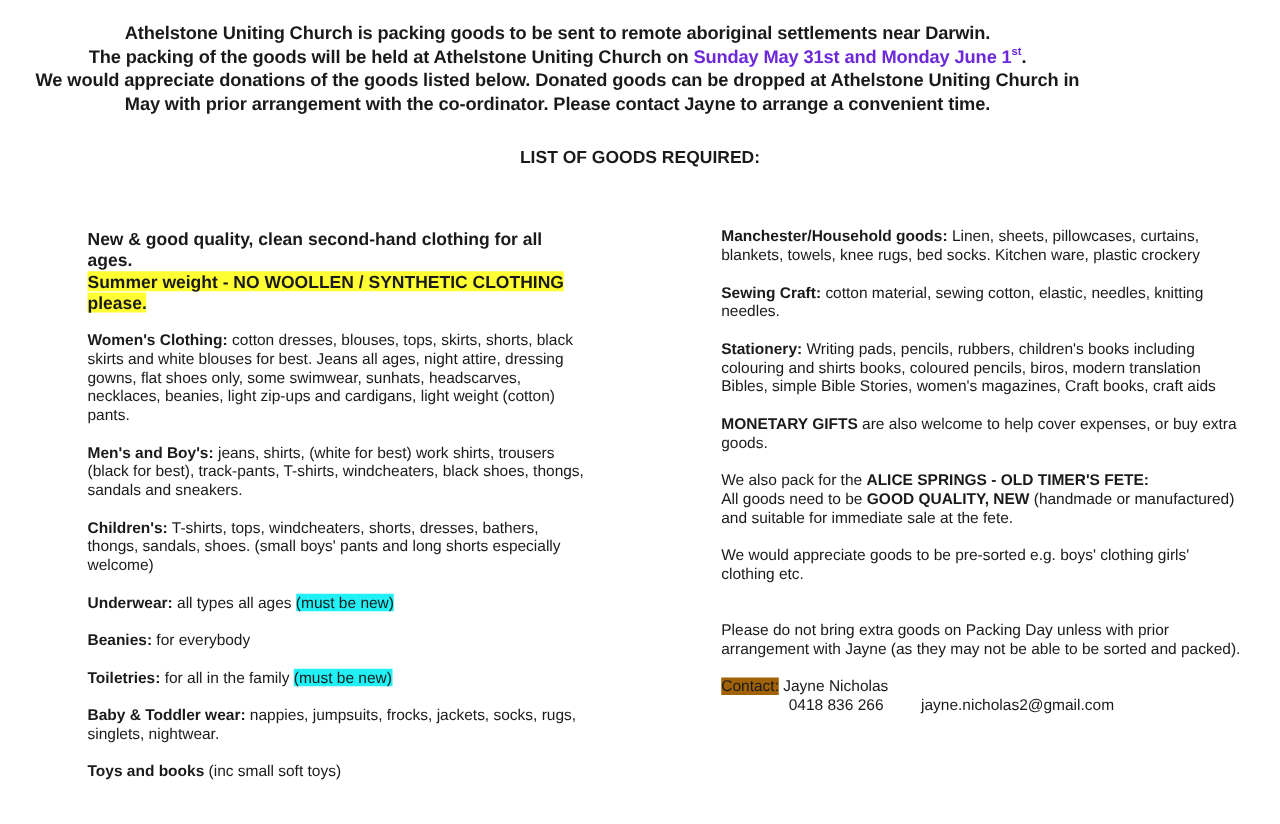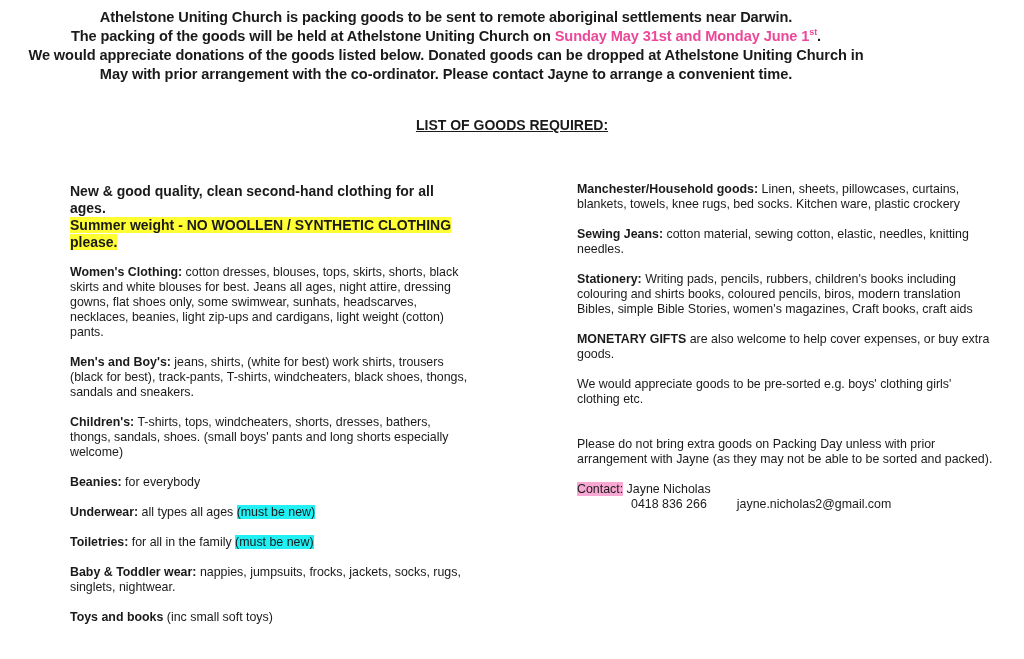--- a/index.html
+++ b/index.html
@@ -1,37 +1,37 @@
 <!DOCTYPE html>
 <html><head>
 <meta charset="utf-8">
 <style>
   html, body { margin: 0; padding: 0; background: #ffffff; }
   body {
     width: 1024px; height: 659px; overflow: hidden; position: relative;
     font-family: "Liberation Sans", sans-serif; color: #1a1a1a;
   }
   .header {
-    position: absolute; top: 8px; left: 0; width: 892px;
+    position: absolute; top: 18px; left: 0; width: 892px;
     text-align: center; font-weight: bold; font-size: 14.6px; line-height: 19px;
     letter-spacing: -0.1px;
   }
-  .header .red { color: #ec4899; }
+  .header .red { color: #6d28d9; }
   .header sup { font-size: 9px; line-height: 0; }
   .list-title {
     position: absolute; top: 117px; left: 0; width: 1024px;
-    text-align: center; font-weight: bold; font-size: 14px; text-decoration: underline;
+    text-align: center; font-weight: bold; font-size: 14px;
   }
   .col { position: absolute; font-size: 12.4px; line-height: 15px; }
   .col.left { left: 70px; top: 183px; width: 400px; }
   .col.right { left: 577px; top: 182px; width: 420px; }
   .intro { font-weight: bold; font-size: 14px; line-height: 17px; margin-bottom: 14px; }
   .hl-yellow { background: #ffff33; }
   .hl-cyan { background: #21f0f5; }
-  .hl-green { background: #f9a8d4; }
+  .hl-green { background: #a16207; }
   p { margin: 0 0 15px 0; }
   b { font-weight: bold; }
   .contact { line-height: 15px; }
   .contact .row2 { padding-left: 54px; }
   .contact .email { margin-left: 30px; }
 </style>
 </head>
 <body>
 
 <div class="header">
@@ -46,31 +46,35 @@
 <div class="list-title">LIST OF GOODS REQUIRED:</div>
 
 <div class="col left">
   <div class="intro">
     <span>New &amp; good quality, clean second-hand clothing for all ages.</span><br>
     <span class="hl-yellow">Summer weight - NO WOOLLEN / SYNTHETIC CLOTHING please.</span>
   </div>
   <p><b>Women's Clothing:</b><span> cotton dresses, blouses, tops, skirts, shorts, black skirts and white blouses for best. Jeans all ages, night attire, dressing gowns, flat shoes only, some swimwear, sunhats, headscarves, necklaces, beanies, light zip-ups and cardigans, light weight (cotton) pants.</span></p>
   <p><b>Men's and Boy's:</b><span> jeans, shirts, (white for best) work shirts, trousers (black for best), track-pants, T-shirts, windcheaters, black shoes, thongs, sandals and sneakers.</span></p>
   <p><b>Children's:</b><span> T-shirts, tops, windcheaters, shorts, dresses, bathers, thongs, sandals, shoes. (small boys' pants and long shorts especially welcome)</span></p>
+  <p><b>Underwear:</b><span> all types all ages </span><span class="hl-cyan">(must be new)</span></p>
   <p><b>Beanies:</b><span> for everybody</span></p>
-  <p><b>Underwear:</b><span> all types all ages </span><span class="hl-cyan">(must be new)</span></p>
   <p><b>Toiletries:</b><span> for all in the family </span><span class="hl-cyan">(must be new)</span></p>
   <p><b>Baby &amp; Toddler wear:</b><span> nappies, jumpsuits, frocks, jackets, socks, rugs, singlets, nightwear.</span></p>
   <p><b>Toys and books</b><span> (inc small soft toys)</span></p>
 </div>
 
 <div class="col right">
   <p><b>Manchester/Household goods:</b><span> Linen, sheets, pillowcases, curtains, blankets, towels, knee rugs, bed socks. Kitchen ware, plastic crockery</span></p>
-  <p><b>Sewing Jeans:</b><span> cotton material, sewing cotton, elastic, needles, knitting needles.</span></p>
+  <p><b>Sewing Craft:</b><span> cotton material, sewing cotton, elastic, needles, knitting needles.</span></p>
   <p><b>Stationery:</b><span> Writing pads, pencils, rubbers, children's books including colouring and shirts books, coloured pencils, biros, modern translation Bibles, simple Bible Stories, women's magazines, Craft books, craft aids</span></p>
   <p><b>MONETARY GIFTS</b><span> are also welcome to help cover expenses, or buy extra goods.</span></p>
+  <p>
+    <span>We also pack for the </span><b>ALICE SPRINGS - OLD TIMER'S FETE:</b><br>
+    <span>All goods need to be </span><b>GOOD QUALITY, NEW</b><span> (handmade or manufactured) and suitable for immediate sale at the fete.</span>
+  </p>
   <p style="margin-bottom:30px">We would appreciate goods to be pre-sorted e.g. boys' clothing girls' clothing etc.</p>
   <p style="">Please do not bring extra goods on Packing Day unless with prior arrangement with Jayne (as they may not be able to be sorted and packed).</p>
   <div class="contact">
     <div><span class="hl-green">Contact:</span> <span>Jayne Nicholas</span></div>
     <div class="row2"><span>0418 836 266</span><span class="email">jayne.nicholas2@gmail.com</span></div>
   </div>
 </div>
 
 </body></html>

